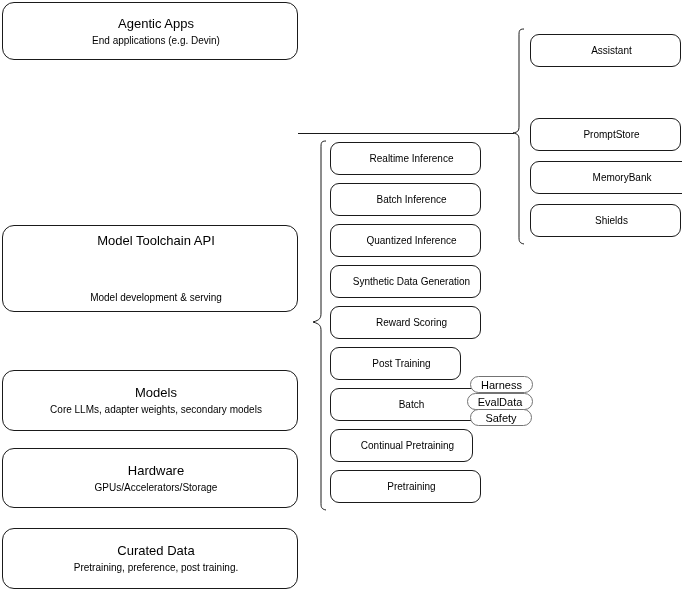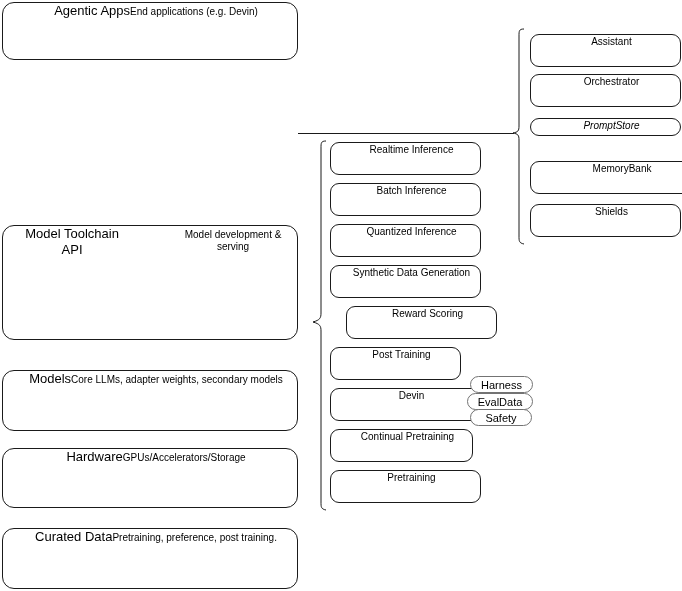--- a/index.html
+++ b/index.html
@@ -18,22 +18,22 @@
     background: #ffffff;
     overflow: hidden;
   }
   .box {
     position: absolute;
     box-sizing: border-box;
     border: 1px solid #1a1a1a;
     background: #ffffff;
     border-radius: 12px;
     display: flex;
-    flex-direction: row;
-    align-items: flex-start;
+    flex-direction: column;
+    align-items: center;
     justify-content: center;
     text-align: center;
     color: #000000;
     padding-left: 12px;
   }
   .layer-title {
     font-size: 13px;
     line-height: 16px;
     color: #000000;
   }
@@ -80,21 +80,21 @@
 <body>
 
 <div id="canvas">
 
   <div class="box" style="left:2px; top:2px; width:296px; height:58px;">
     <div class="layer-title">Agentic Apps</div>
     <div class="layer-sub">End applications (e.g. Devin)</div>
   </div>
 
 
-  <div class="box" style="left:2px; top:225px; width:296px; height:115px;gap:40px;">
+  <div class="box" style="left:2px; top:225px; width:296px; height:87px;gap:40px;">
     <div class="layer-title">Model Toolchain API</div>
     <div class="layer-sub">Model development &amp; serving</div>
   </div>
 
   <div class="box" style="left:2px; top:370px; width:296px; height:61px;">
     <div class="layer-title">Models</div>
     <div class="layer-sub">Core LLMs, adapter weights, secondary models</div>
   </div>
 
   <div class="box" style="left:2px; top:448px; width:296px; height:60px;">
@@ -115,24 +115,21 @@
              L 7 98
              C 7 103, 6 104, 1 105
              C 6 106, 7 107, 7 112
              L 7 208
              C 7 213, 7 215, 12 216"></path>
   </svg>
 
   <div class="box right-box" style="left:530px; top:34px; width:151px; height:33px;">
     <span>Assistant</span>
   </div>
-  <div class="box right-box" style="left:530px; top:74px; width:151px; height:33px;">
-    <span>Orchestrator</span>
-  </div>
-  <div class="box right-box" style="left:530px; top:118px; width:151px; height:18px;font-style:italic;">
+  <div class="box right-box" style="left:530px; top:118px; width:151px; height:33px;">
     <span>PromptStore</span>
   </div>
   <div class="box right-box" style="left:530px; top:161px; width:172px; height:33px;">
     <span>MemoryBank</span>
   </div>
   <div class="box right-box" style="left:530px; top:204px; width:151px; height:33px;">
     <span>Shields</span>
   </div>
 
   <svg class="brace" style="left:311px; top:140px;" width="16" height="372" viewBox="0 0 16 372">
@@ -150,28 +147,28 @@
   </div>
   <div class="box mid-box" style="left:330px; top:183px; width:151px; height:33px;">
     <span>Batch Inference</span>
   </div>
   <div class="box mid-box" style="left:330px; top:224px; width:151px; height:33px;">
     <span>Quantized Inference</span>
   </div>
   <div class="box mid-box" style="left:330px; top:265px; width:151px; height:33px;">
     <span>Synthetic Data Generation</span>
   </div>
-  <div class="box mid-box" style="left:330px; top:306px; width:151px; height:33px;margin-left:16px;">
+  <div class="box mid-box" style="left:330px; top:306px; width:151px; height:33px;">
     <span>Reward Scoring</span>
   </div>
   <div class="box mid-box" style="left:330px; top:347px; width:131px; height:33px;">
     <span>Post Training</span>
   </div>
   <div class="box mid-box" style="left:330px; top:388px; width:151px; height:33px;">
-    <span>Devin</span>
+    <span>Batch</span>
   </div>
   <div class="box mid-box" style="left:330px; top:429px; width:143px; height:33px;">
     <span>Continual Pretraining</span>
   </div>
   <div class="box mid-box" style="left:330px; top:470px; width:151px; height:33px;">
     <span>Pretraining</span>
   </div>
 
   <div class="pill" style="left:470px; top:376px; width:63px; height:17px;">
     <span>Harness</span>

